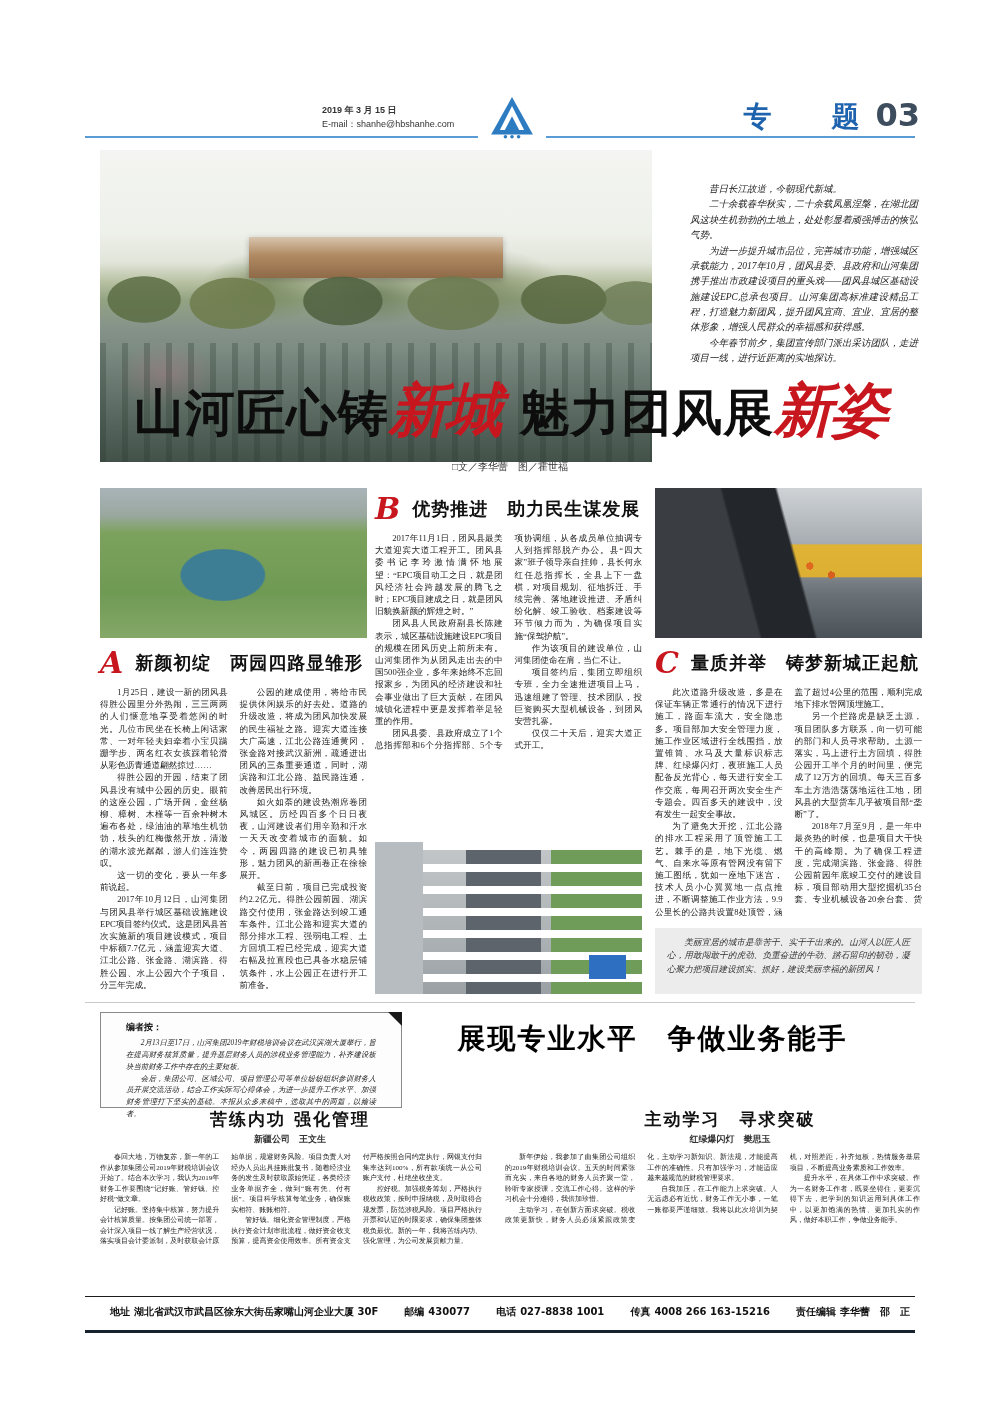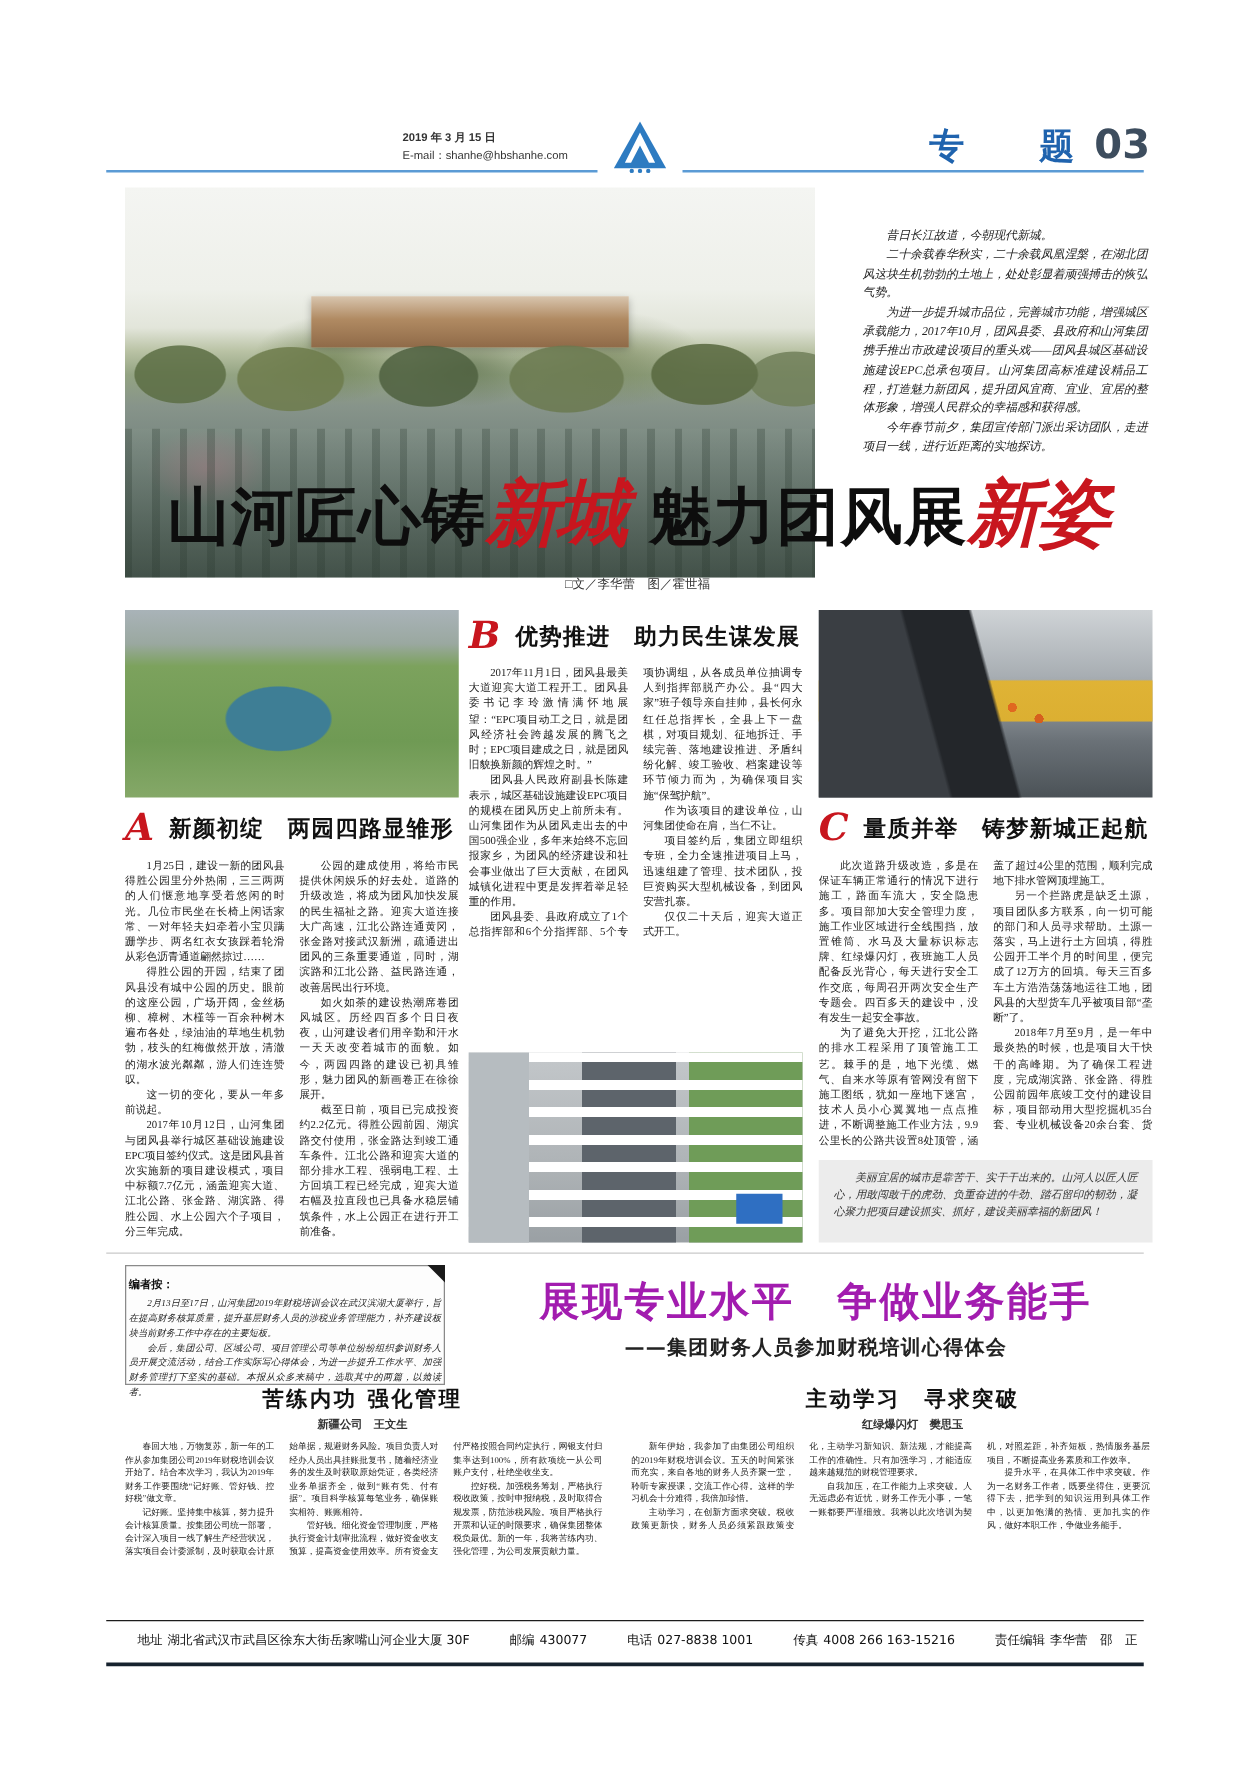--- a/index.html
+++ b/index.html
@@ -74,40 +74,40 @@
      linear-gradient(90deg, transparent 0 34%, #5d646b 34% 62%, transparent 62%),
      linear-gradient(90deg, transparent 0 66%, #6f9c58 66% 100%),
      linear-gradient(180deg,#c3c7ca 0%,#aeb3b6 60%,#9aa0a4 100%);}
   .photo-road .blue-roof{position:absolute;right:6%;bottom:10%;width:14%;height:16%;
      background:#2f6fc2;}
   .quote-box{background:#ececec;font-style:italic;font-size:8.6px;line-height:1.55;
      color:#333;padding:8px 12px;text-align:justify;}
   .quote-box p{margin:0;text-indent:2em;}
   .thin-rule{height:1px;background:#c9c9c9;}
   
-  .note-box{border:1px solid #8a8a8a;background:#fdfdfd;padding:8px 2px;position:relative;}
+  .note-box{border:1px solid #8a8a8a;background:#fdfdfd;padding:8px 25px;position:relative;}
   .note-fold{position:absolute;top:-1px;right:-1px;width:0;height:0;
      border-top:14px solid #1a1a1a;border-left:14px solid transparent;}
   .note-title{font-family:"DejaVu Sans",sans-serif;font-weight:bold;font-size:9px;color:#111;margin:0 0 3px 0;}
   .note-body{font-style:italic;font-size:7.4px;line-height:1.6;text-align:justify;color:#222;}
   .note-body p{margin:0;text-indent:2em;}
   .bottom-headline{font-family:"DejaVu Sans","Liberation Sans",sans-serif;font-weight:900;
-     font-size:32px;color:#a21caf;text-align:center;letter-spacing:2px;white-space:nowrap;}
+     font-size:28px;color:#000000;text-align:center;letter-spacing:2px;white-space:nowrap;}
   .bottom-sub{font-family:"DejaVu Sans",sans-serif;font-weight:bold;font-size:16px;
      color:#222;text-align:center;letter-spacing:1px;}
   .sub-art-title{font-family:"DejaVu Sans",sans-serif;font-weight:bold;font-size:17px;
      color:#111;text-align:center;letter-spacing:2px;}
   .sub-art-byline{font-family:"DejaVu Sans",sans-serif;font-weight:bold;font-size:9px;
      color:#333;text-align:center;}
   .body3{columns:3;column-gap:12px;font-size:7px;line-height:1.5;text-align:justify;overflow:hidden;}
   .body3 p{margin:0;text-indent:2em;}
   
   .footer-rule-thin{height:1px;background:#1c1c1c;}
   .footer-rule-thick{height:3px;background:#16222e;}
-  .footer-line{font-family:"DejaVu Sans","Liberation Sans",sans-serif;font-weight:normal;
+  .footer-line{font-family:"DejaVu Sans","Liberation Sans",sans-serif;font-weight:bold;
      font-size:10px;color:#111;display:flex;justify-content:space-between;}
   .footer-line .lbl{margin-right:4px;}
 </style>
 </head>
 <body>
 
 <div class="page">
 
   <div class="abs dateblock" style="left:322px;top:104px;">
     <div class="d1">2019 年 3 月 15 日</div>
@@ -196,21 +196,20 @@
   <div class="abs note-box" style="left:100px;top:1012px;width:250px;height:78px;">
     <span class="note-fold"></span>
     <p class="note-title">编者按：</p>
     <div class="note-body">
         <p>2月13日至17日，山河集团2019年财税培训会议在武汉滨湖大厦举行，旨在提高财务核算质量，提升基层财务人员的涉税业务管理能力，补齐建设板块当前财务工作中存在的主要短板。</p>
         <p>会后，集团公司、区域公司、项目管理公司等单位纷纷组织参训财务人员开展交流活动，结合工作实际写心得体会，为进一步提升工作水平、加强财务管理打下坚实的基础。本报从众多来稿中，选取其中的两篇，以飨读者。</p>
       </div>
   </div>
 
   <div class="abs bottom-headline" style="left:385px;top:1020px;width:535px;">展现专业水平　争做业务能手</div>
-  <div class="abs bottom-sub" style="left:385px;top:1068px;width:535px;">——集团财务人员参加财税培训心得体会</div>
 
   <div class="abs sub-art-title" style="left:120px;top:1108px;width:340px;">苦练内功 强化管理</div>
   <div class="abs sub-art-byline" style="left:120px;top:1133px;width:340px;">新疆公司　王文生</div>
   <div class="abs sub-art-title" style="left:560px;top:1108px;width:340px;">主动学习　寻求突破</div>
   <div class="abs sub-art-byline" style="left:560px;top:1133px;width:340px;">红绿爆闪灯　樊思玉</div>
 
   <div class="abs body3" style="left:100px;top:1152px;width:382px;height:138px;">
       <p>春回大地，万物复苏，新一年的工作从参加集团公司2019年财税培训会议开始了。结合本次学习，我认为2019年财务工作要围绕“记好账、管好钱、控好税”做文章。</p>
       <p>记好账。坚持集中核算，努力提升会计核算质量。按集团公司统一部署，会计深入项目一线了解生产经营状况，落实项目会计委派制，及时获取会计原始单据，规避财务风险。项目负责人对经办人员出具挂账批复书，随着经济业务的发生及时获取原始凭证，各类经济业务单据齐全，做到“账有凭、付有据”。项目科学核算每笔业务，确保账实相符、账账相符。</p>
       <p>管好钱。细化资金管理制度，严格执行资金计划审批流程，做好资金收支预算，提高资金使用效率。所有资金支付严格按照合同约定执行，网银支付归集率达到100%，所有款项统一从公司账户支付，杜绝坐收坐支。</p>

